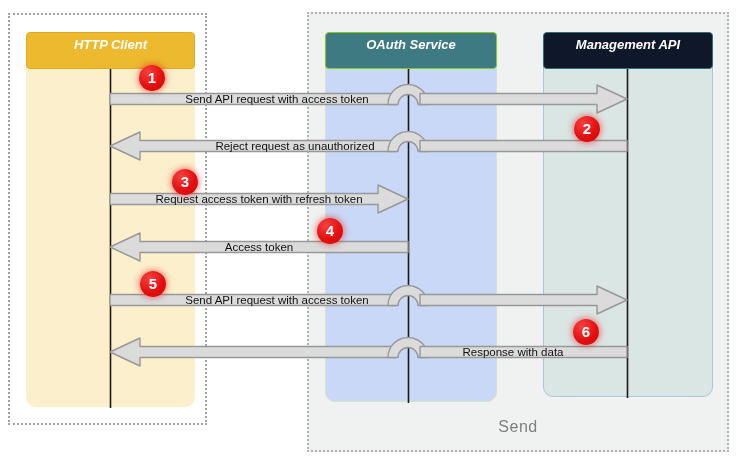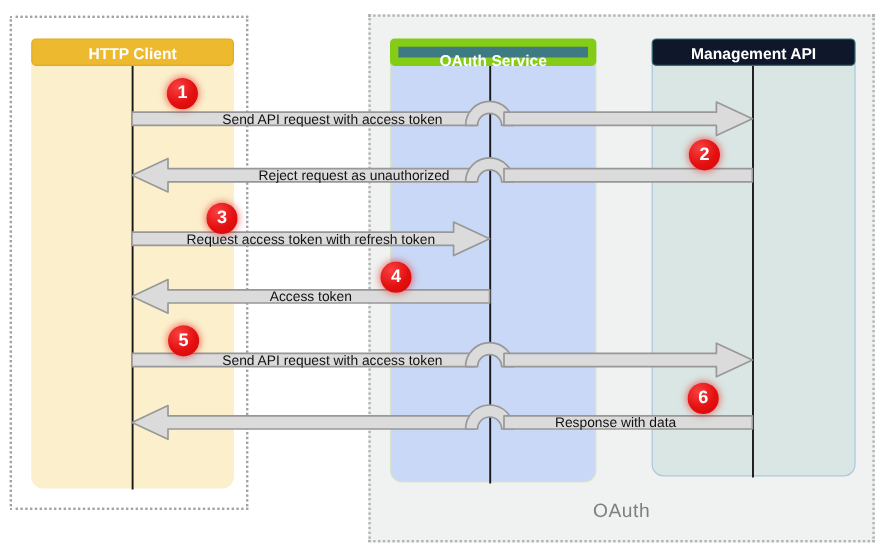--- a/index.html
+++ b/index.html
@@ -14,24 +14,24 @@
   .edge-label{position:absolute;left:307px;top:418px;width:422px;text-align:center;
     font-size:16px;color:#7f7f7f;letter-spacing:0.5px;}
 
   
   .col{position:absolute;border-radius:10px;box-sizing:border-box;}
   .col-client{left:26px;top:44px;width:169px;height:363px;background:#fcf0cc;}
   .col-oauth{left:325px;top:44px;width:172px;height:358px;background:#c9d8f6;border:1px solid #d6e4c8;}
   .col-mgmt{left:543px;top:44px;width:170px;height:353px;background:#dae6e3;border:1px solid #a9c7df;}
 
   
-  .hdr{position:absolute;height:23px;line-height:23px;text-align:center;color:#ffffff;
-    font-weight:bold;font-size:13px;border-radius:4px;box-sizing:border-box;}
+  .hdr{position:absolute;height:37px;line-height:23px;text-align:center;color:#ffffff;
+    font-weight:bold;font-size:13px;border-radius:4px;box-sizing:border-box;font-style:italic;}
   .hdr-client{left:26px;top:32px;width:169px;background:#edb92e;border:1px solid #e3ac1e;}
-  .hdr-oauth{left:325px;top:32px;width:172px;background:#3e7a82;border:7px solid #84cc16;}
+  .hdr-oauth{left:325px;top:32px;width:172px;background:#3e7a82;border:1px solid #84cc16;}
   .hdr-mgmt{left:543px;top:32px;width:170px;background:#0f172a;border:1px solid #366d74;}
 
   
   .overlay{position:absolute;left:0;top:0;width:745px;height:460px;}
   .lifeline{stroke:#1a1a1a;stroke-width:1.6;}
   .arrow{fill:#dbdbdb;stroke:#989898;stroke-width:1.4;stroke-linejoin:round;}
   .msg-label{font-size:11.5px;fill:#111111;text-anchor:middle;font-family:"Liberation Sans",sans-serif;}
 
   
   .badge{position:absolute;width:26px;height:26px;border-radius:50%;
@@ -39,21 +39,21 @@
     color:#ffffff;font-weight:bold;font-size:15px;line-height:26px;text-align:center;
     box-shadow:0 0 6px 1px rgba(225,20,20,0.55);}
 </style>
 </head>
 <body>
 
 <div class="stage">
 
   <div class="client-box"></div>
   <div class="edge-box"></div>
-  <div class="edge-label">OAuth</div>
+  <div class="edge-label">Send</div>
 
   <div class="col col-client"></div>
   <div class="col col-oauth"></div>
   <div class="col col-mgmt"></div>
 
   <svg class="overlay" viewBox="0 0 745 460" xmlns="http://www.w3.org/2000/svg">
     <line class="lifeline" x1="110.5" y1="55" x2="110.5" y2="408"></line>
     <line class="lifeline" x1="408.5" y1="55" x2="408.5" y2="403"></line>
     <line class="lifeline" x1="627.5" y1="55" x2="627.5" y2="398"></line>
 

